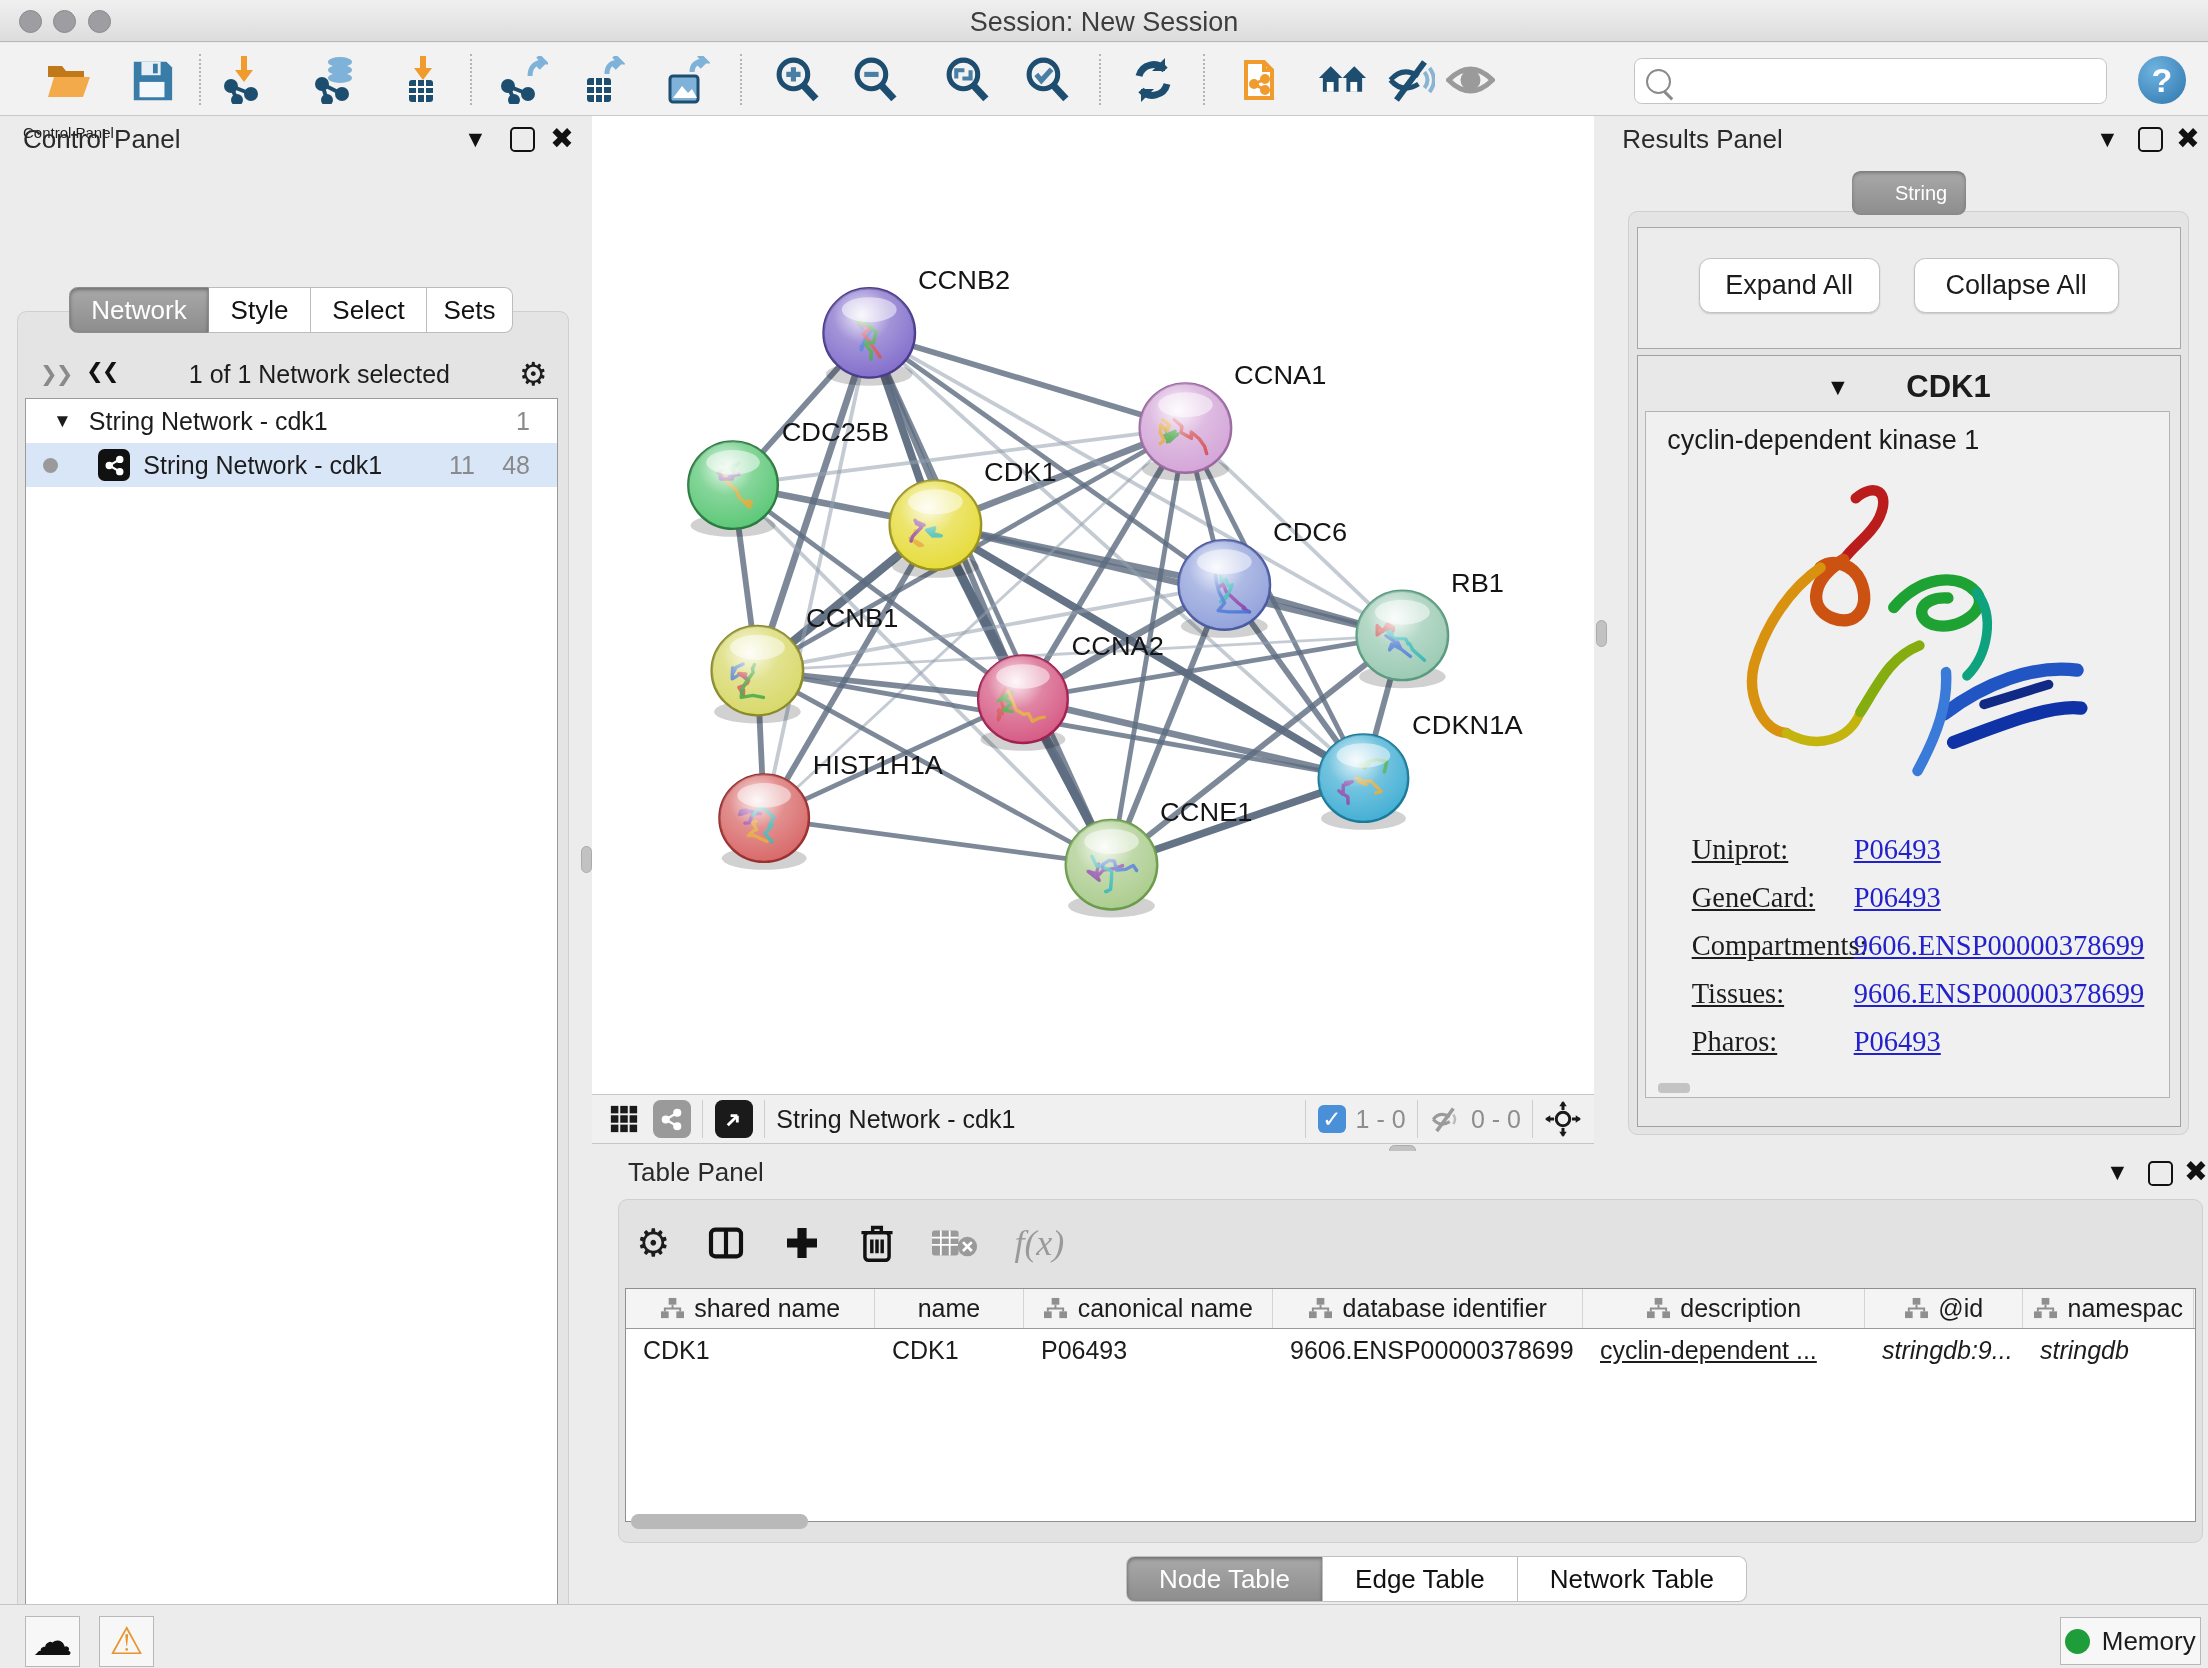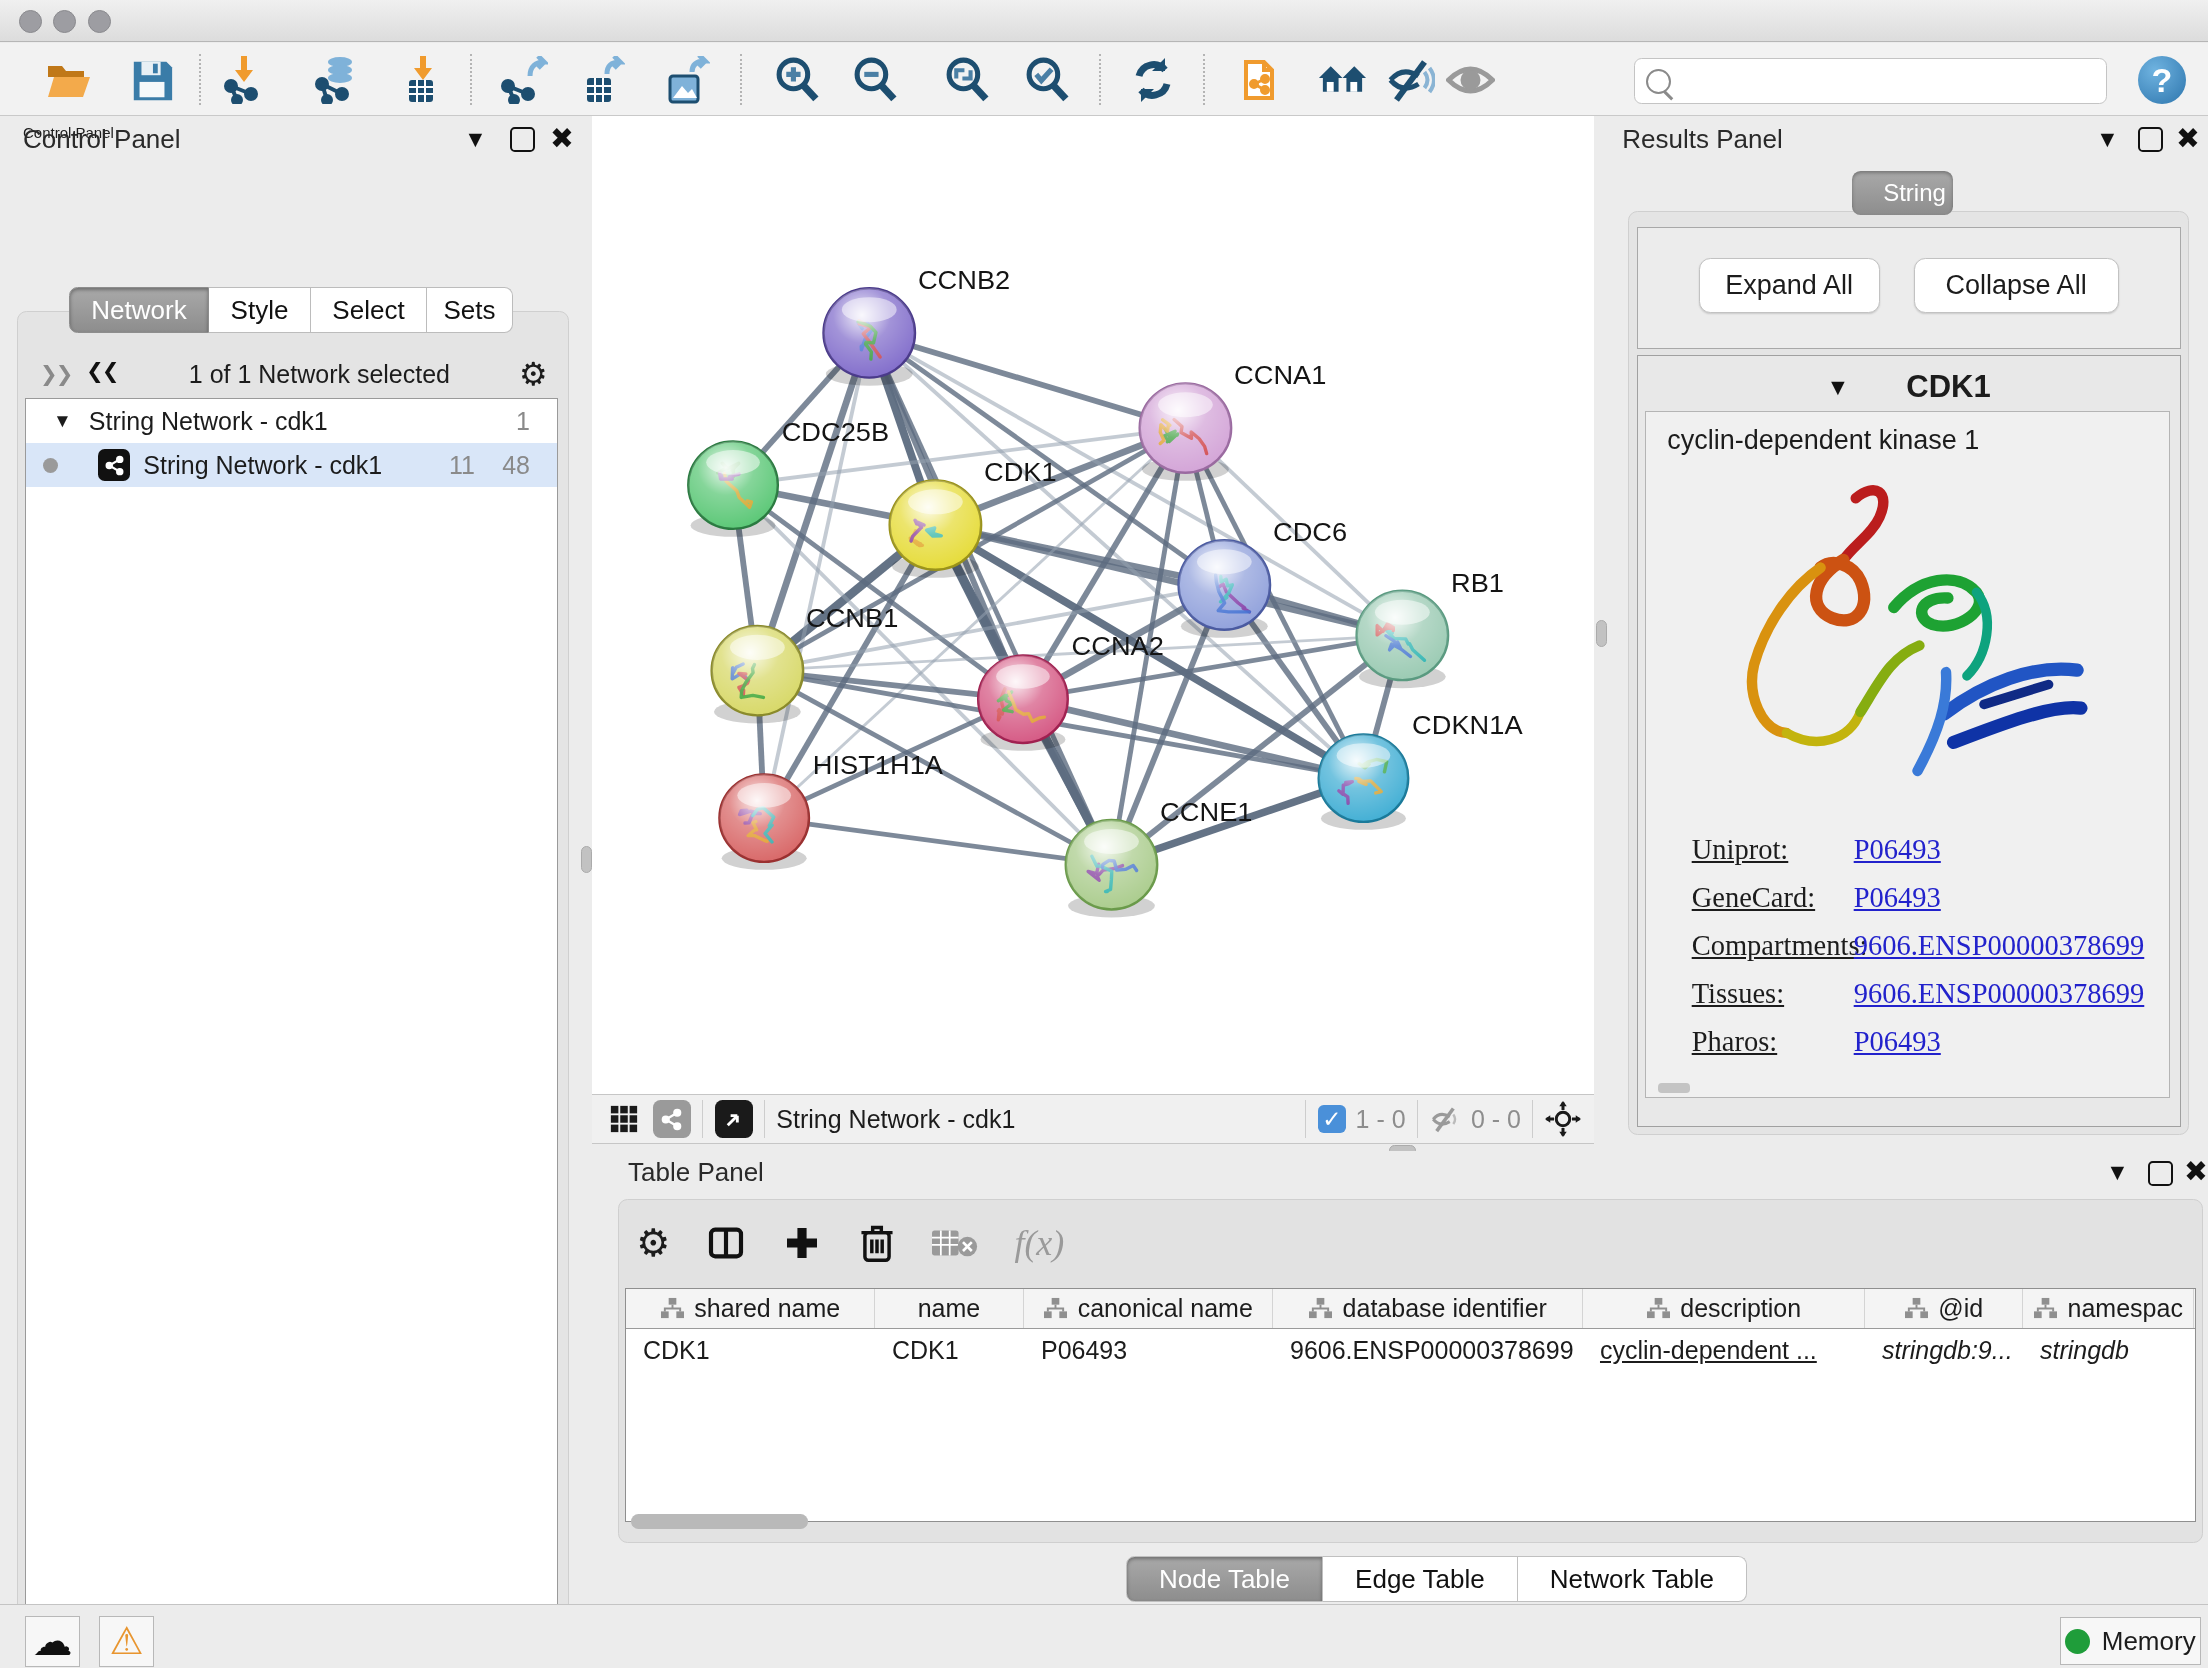--- a/index.html
+++ b/index.html
@@ -65,22 +65,22 @@
   .count { color:#8d8d8d; margin-left:9.5px; }
   .chk { width:28.5px; height:28.5px; background:#4a90d9; border-radius:5.7px; color:#fff; font-size:23px;
          display:flex; align-items:center; justify-content:center; }
 
   
   .splitter-dot-v { width:11.4px; height:27px; background:#c2c2c2; border-radius:5.7px; border:1px solid #ababab; }
   .splitter-dot-h { width:27px; height:11.4px; background:#c2c2c2; border-radius:5.7px; border:1px solid #ababab; }
 
   
   #results-panel { left:1609px; top:116px; width:599px; height:1035px; background:#ececec; }
-  #rp-tab { left:243px; top:55px; width:101px; height:44px; background:linear-gradient(#a9a9a9,#8d8d8d);
-            border-radius:8.6px; color:#fff; font-size:24px; display:flex; align-items:center;
+  #rp-tab { left:243px; top:55px; width:114px; height:44px; background:linear-gradient(#a9a9a9,#8d8d8d);
+            border-radius:8.6px; color:#fff; font-size:20px; display:flex; align-items:center;
             justify-content:center; box-shadow:inset 0 1.9px 3.8px rgba(0,0,0,.3); z-index:4;padding-left:24px; }
   #rp-container { left:19px; top:95px; width:561px; height:924px; background:#e4e4e4;
                   border:1px solid #cfcfcf; border-radius:9.5px; }
   #rp-btnbox { left:7.6px; top:15px; width:544px; height:122px; background:#ececec; border:1.9px solid #a8a8a8; }
   .rp-btn { top:30px; height:55px; background:#fff; border:1.9px solid #c2c2c2; border-radius:11.4px;
             font-size:27px; display:flex; align-items:center; justify-content:center;
             box-shadow:0 1px 1.9px rgba(0,0,0,.15); }
   #rp-cdk-box { left:7.6px; top:143px; width:544px; height:772px; background:#e8e8e8; border:1.9px solid #a0a0a0; }
   #rp-cdk-head { top:13.3px; width:100%; display:flex; align-items:center; justify-content:center; gap:57px; }
   #rp-cdk-head .name { font-size:31px; font-weight:bold; }
@@ -124,20 +124,21 @@
 </style>
 </head>
 <body>
 
 <div id="window">
 
   <div id="titlebar" class="abs">
     <div class="traffic abs" style="left:19px"></div>
     <div class="traffic abs" style="left:53px"></div>
     <div class="traffic abs" style="left:88px"></div>
+    <div id="win-title" class="abs">Session: New Session</div>
   </div>
 
   <div id="toolbar" class="abs">
     <div class="tbtn abs" style="left:42px">
       <svg width="48" height="48" viewBox="0 0 48 48">
         <path d="M4 10h14l4 5h18v6H4z" fill="#c07818"></path>
         <path d="M4 41 10 21h36l-7 20z" fill="#f3aa4b"></path>
       </svg>
     </div>
     <div class="tbtn abs" style="left:126px">

